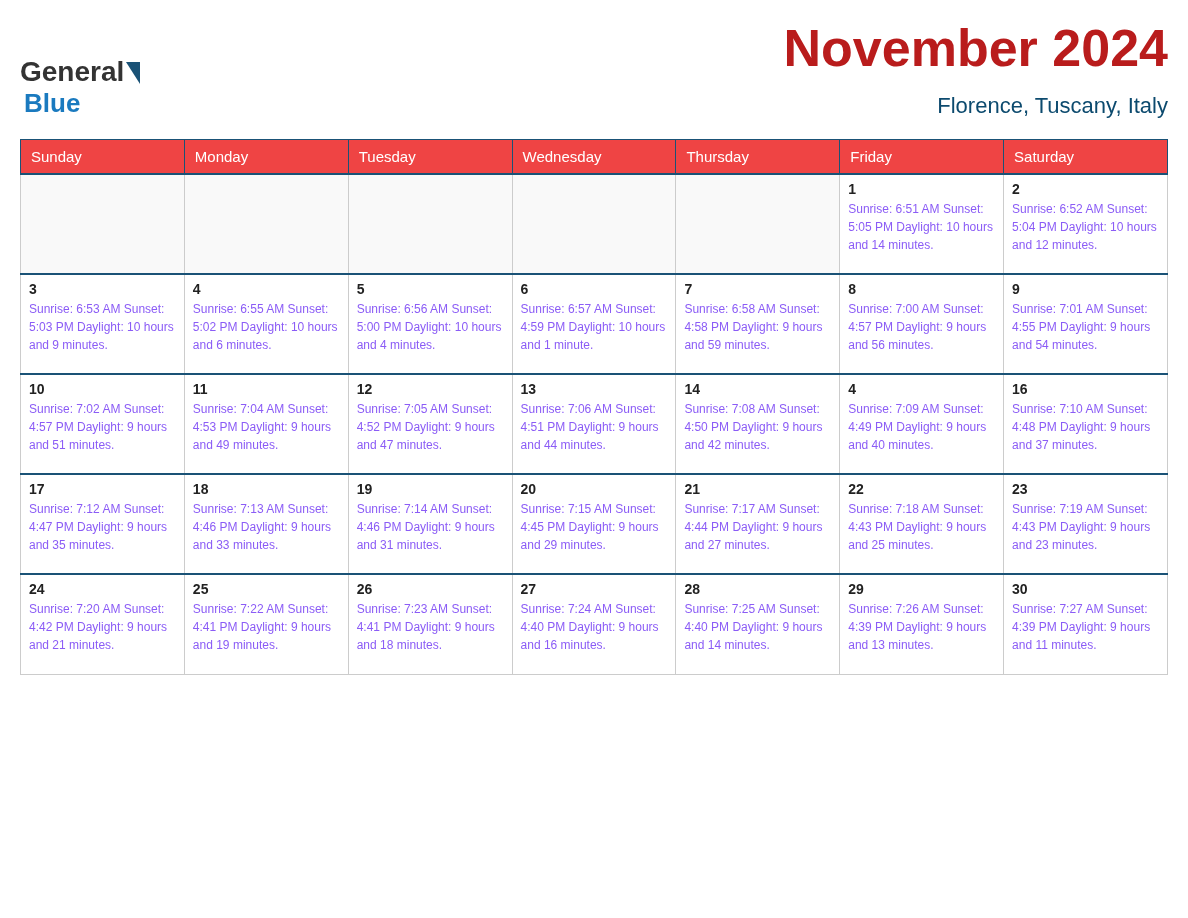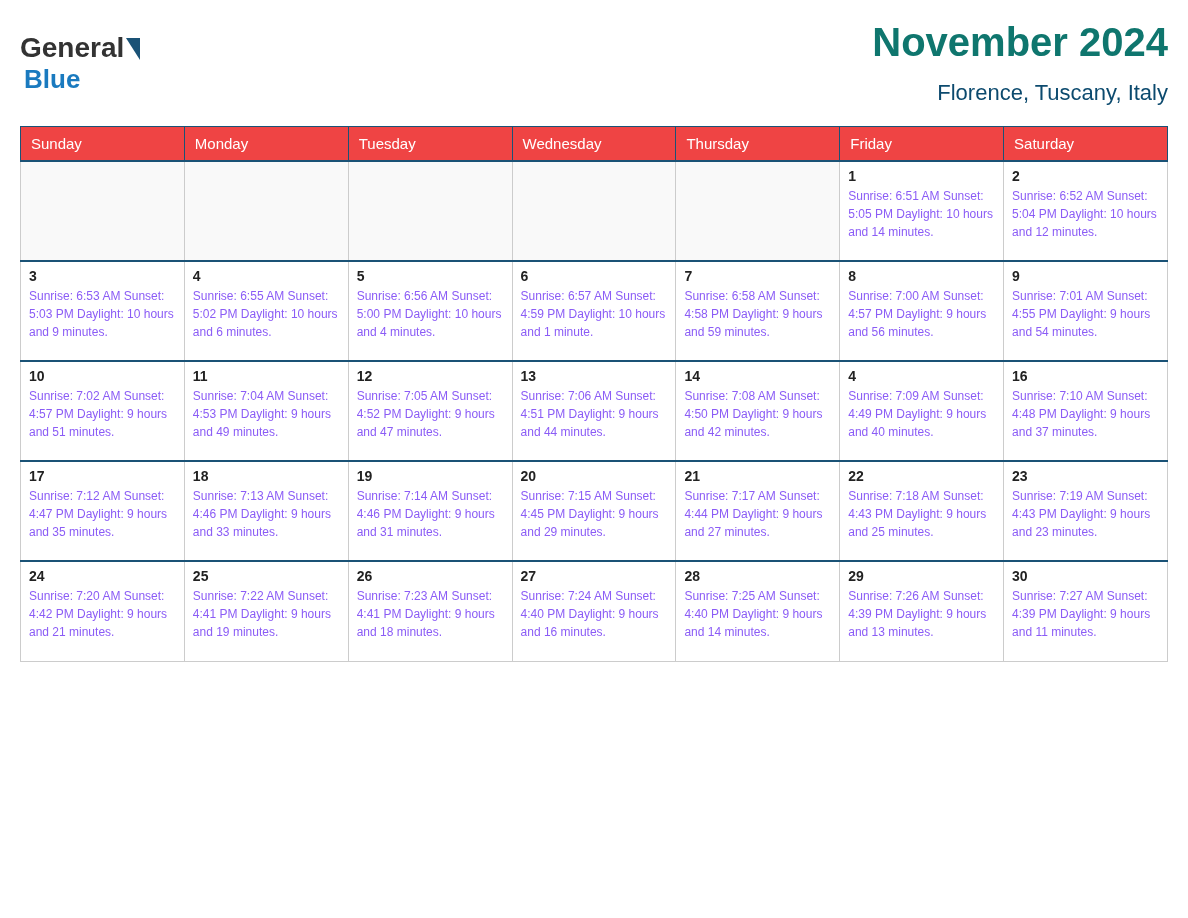--- a/index.html
+++ b/index.html
@@ -6,21 +6,21 @@
     body {
       background: #fff;
       font-family: Arial, sans-serif;
       width: 1188px;
       min-height: 918px;
       padding: 20px;
     }
     .header {
       display: flex;
       justify-content: space-between;
-      align-items: center;
+      align-items: flex-end;
       margin-bottom: 20px;
     }
     .logo {
       display: flex;
       flex-direction: column;
     }
     .logo-top {
       display: flex;
       align-items: center;
     }
@@ -41,23 +41,23 @@
     .logo-text-blue {
       font-size: 26px;
       font-weight: bold;
       color: #1a7abf;
       margin-left: 4px;
     }
     .title-section {
       text-align: right;
     }
     .month-title {
-      font-size: 40px;
+      font-size: 52px;
       font-weight: bold;
-      color: #0f766e;
+      color: #b91c1c;
       line-height: 1.1;
       margin-left: 24px;
     }
     .location {
       font-size: 22px;
       color: #0c4a6e;
       margin-top: 16px;
     }
     .calendar {
       width: 100%;

